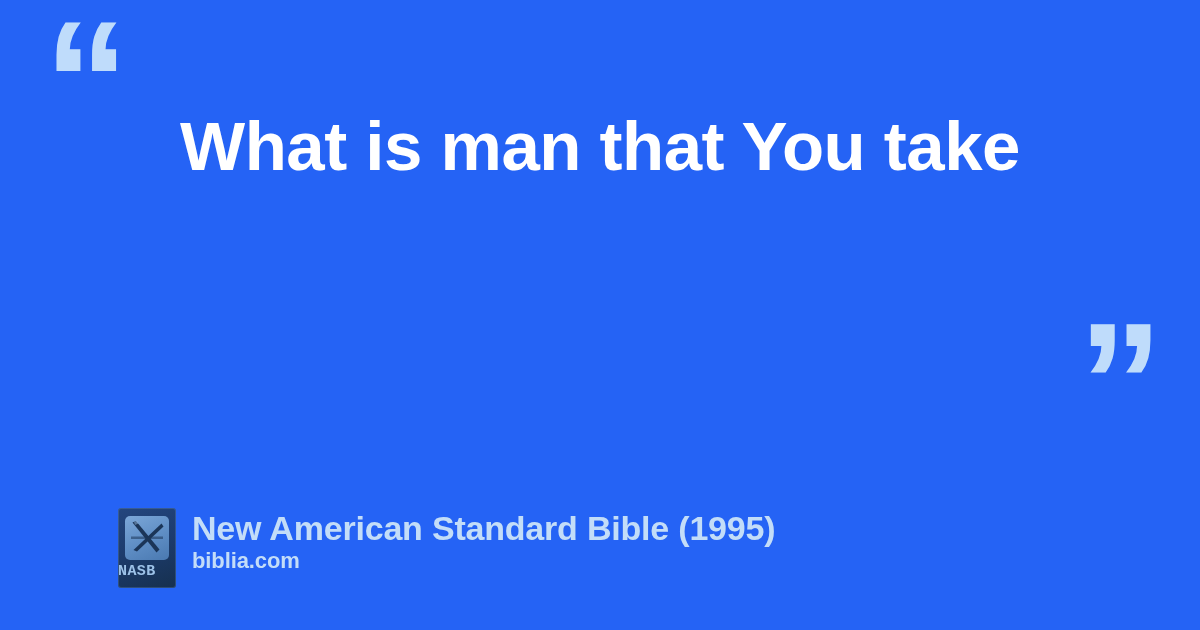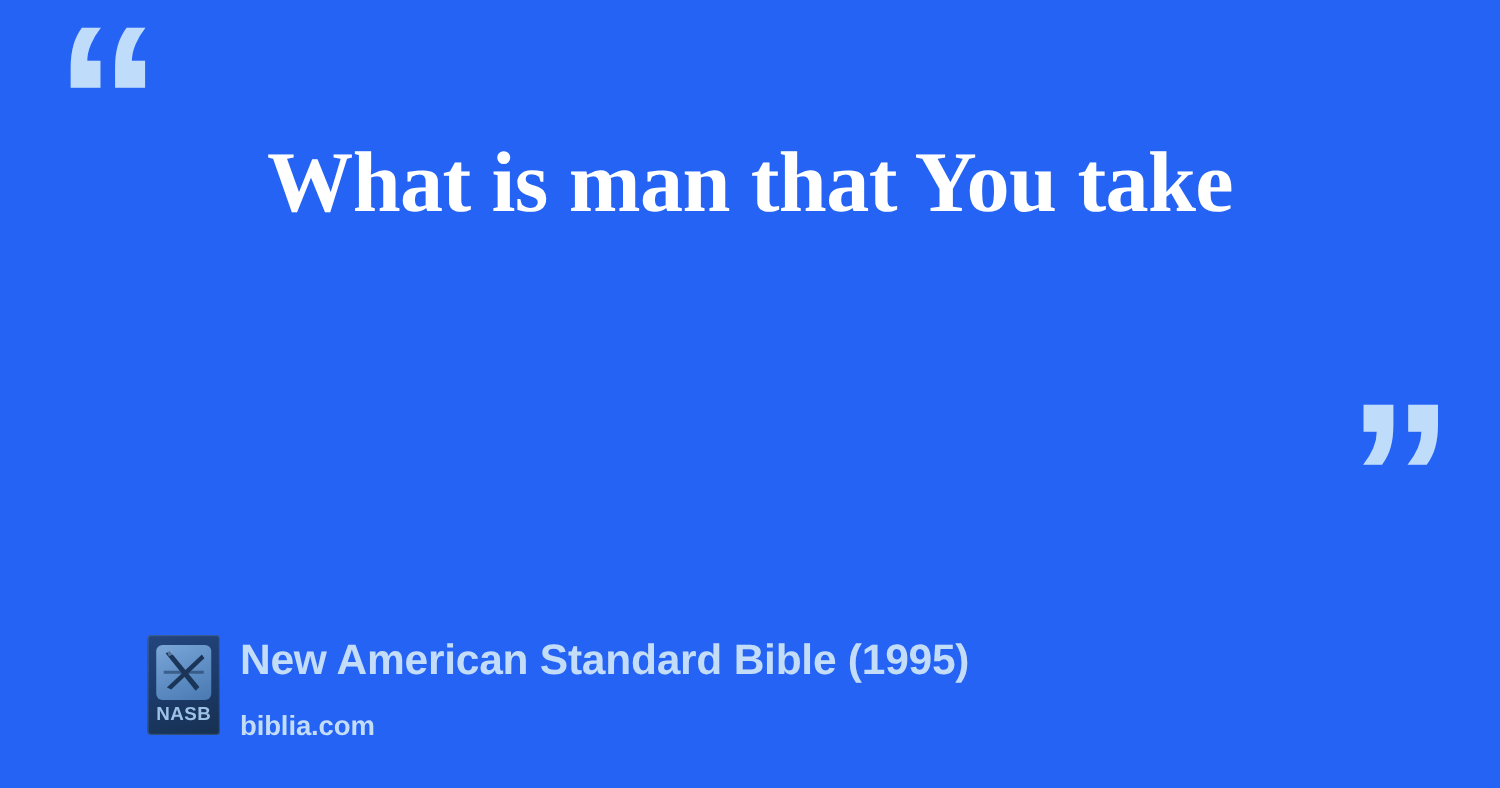--- a/index.html
+++ b/index.html
@@ -53,21 +53,21 @@
     top: 104px;
     width: 1200px;
     text-align: center;
     padding: 0 70px;
     box-sizing: border-box;
     z-index: 2;
   }
   .quote-line {
     display: block;
     color: #ffffff;
-    font-family: Liberation Serif, serif;
+    font-family: Liberation Sans, sans-serif;
     font-weight: 700;
     font-size: 69px;
     line-height: 85px;
     letter-spacing: -0.5px;
     white-space: nowrap;
   }
 
   
   #footer {
     position: absolute;
@@ -105,23 +105,22 @@
     left: 0;
     top: 0;
     width: 44px;
     height: 44px;
   }
   #logo-text {
     position: absolute;
     left: 0;
     bottom: 9px;
     width: 58px;
-    text-align: center;
     color: #9dc2e8;
-    font-family: Liberation Sans, sans-serif;
+    font-family: Liberation Mono, monospace;
     font-weight: 700;
     font-size: 15px;
     letter-spacing: 0.4px;
     line-height: 1;
   }
 
   #attrib {
     margin-left: 16px;
     display: flex;
     flex-direction: column;
@@ -130,21 +129,21 @@
   #attrib-title {
     color: #c3ddf8;
     font-family: "Liberation Sans", "DejaVu Sans", sans-serif;
     font-weight: 700;
     font-size: 34px;
     line-height: 40px;
     letter-spacing: -0.2px;
     white-space: nowrap;
   }
   #attrib-site {
-    margin-top: 20px;
+    margin-top: 0;
     color: #c3ddf8;
     font-family: "Liberation Sans", "DejaVu Sans", sans-serif;
     font-weight: 700;
     font-size: 22px;
     line-height: 26px;
     letter-spacing: -0.1px;
     white-space: nowrap;
   }
 </style>
 </head>

